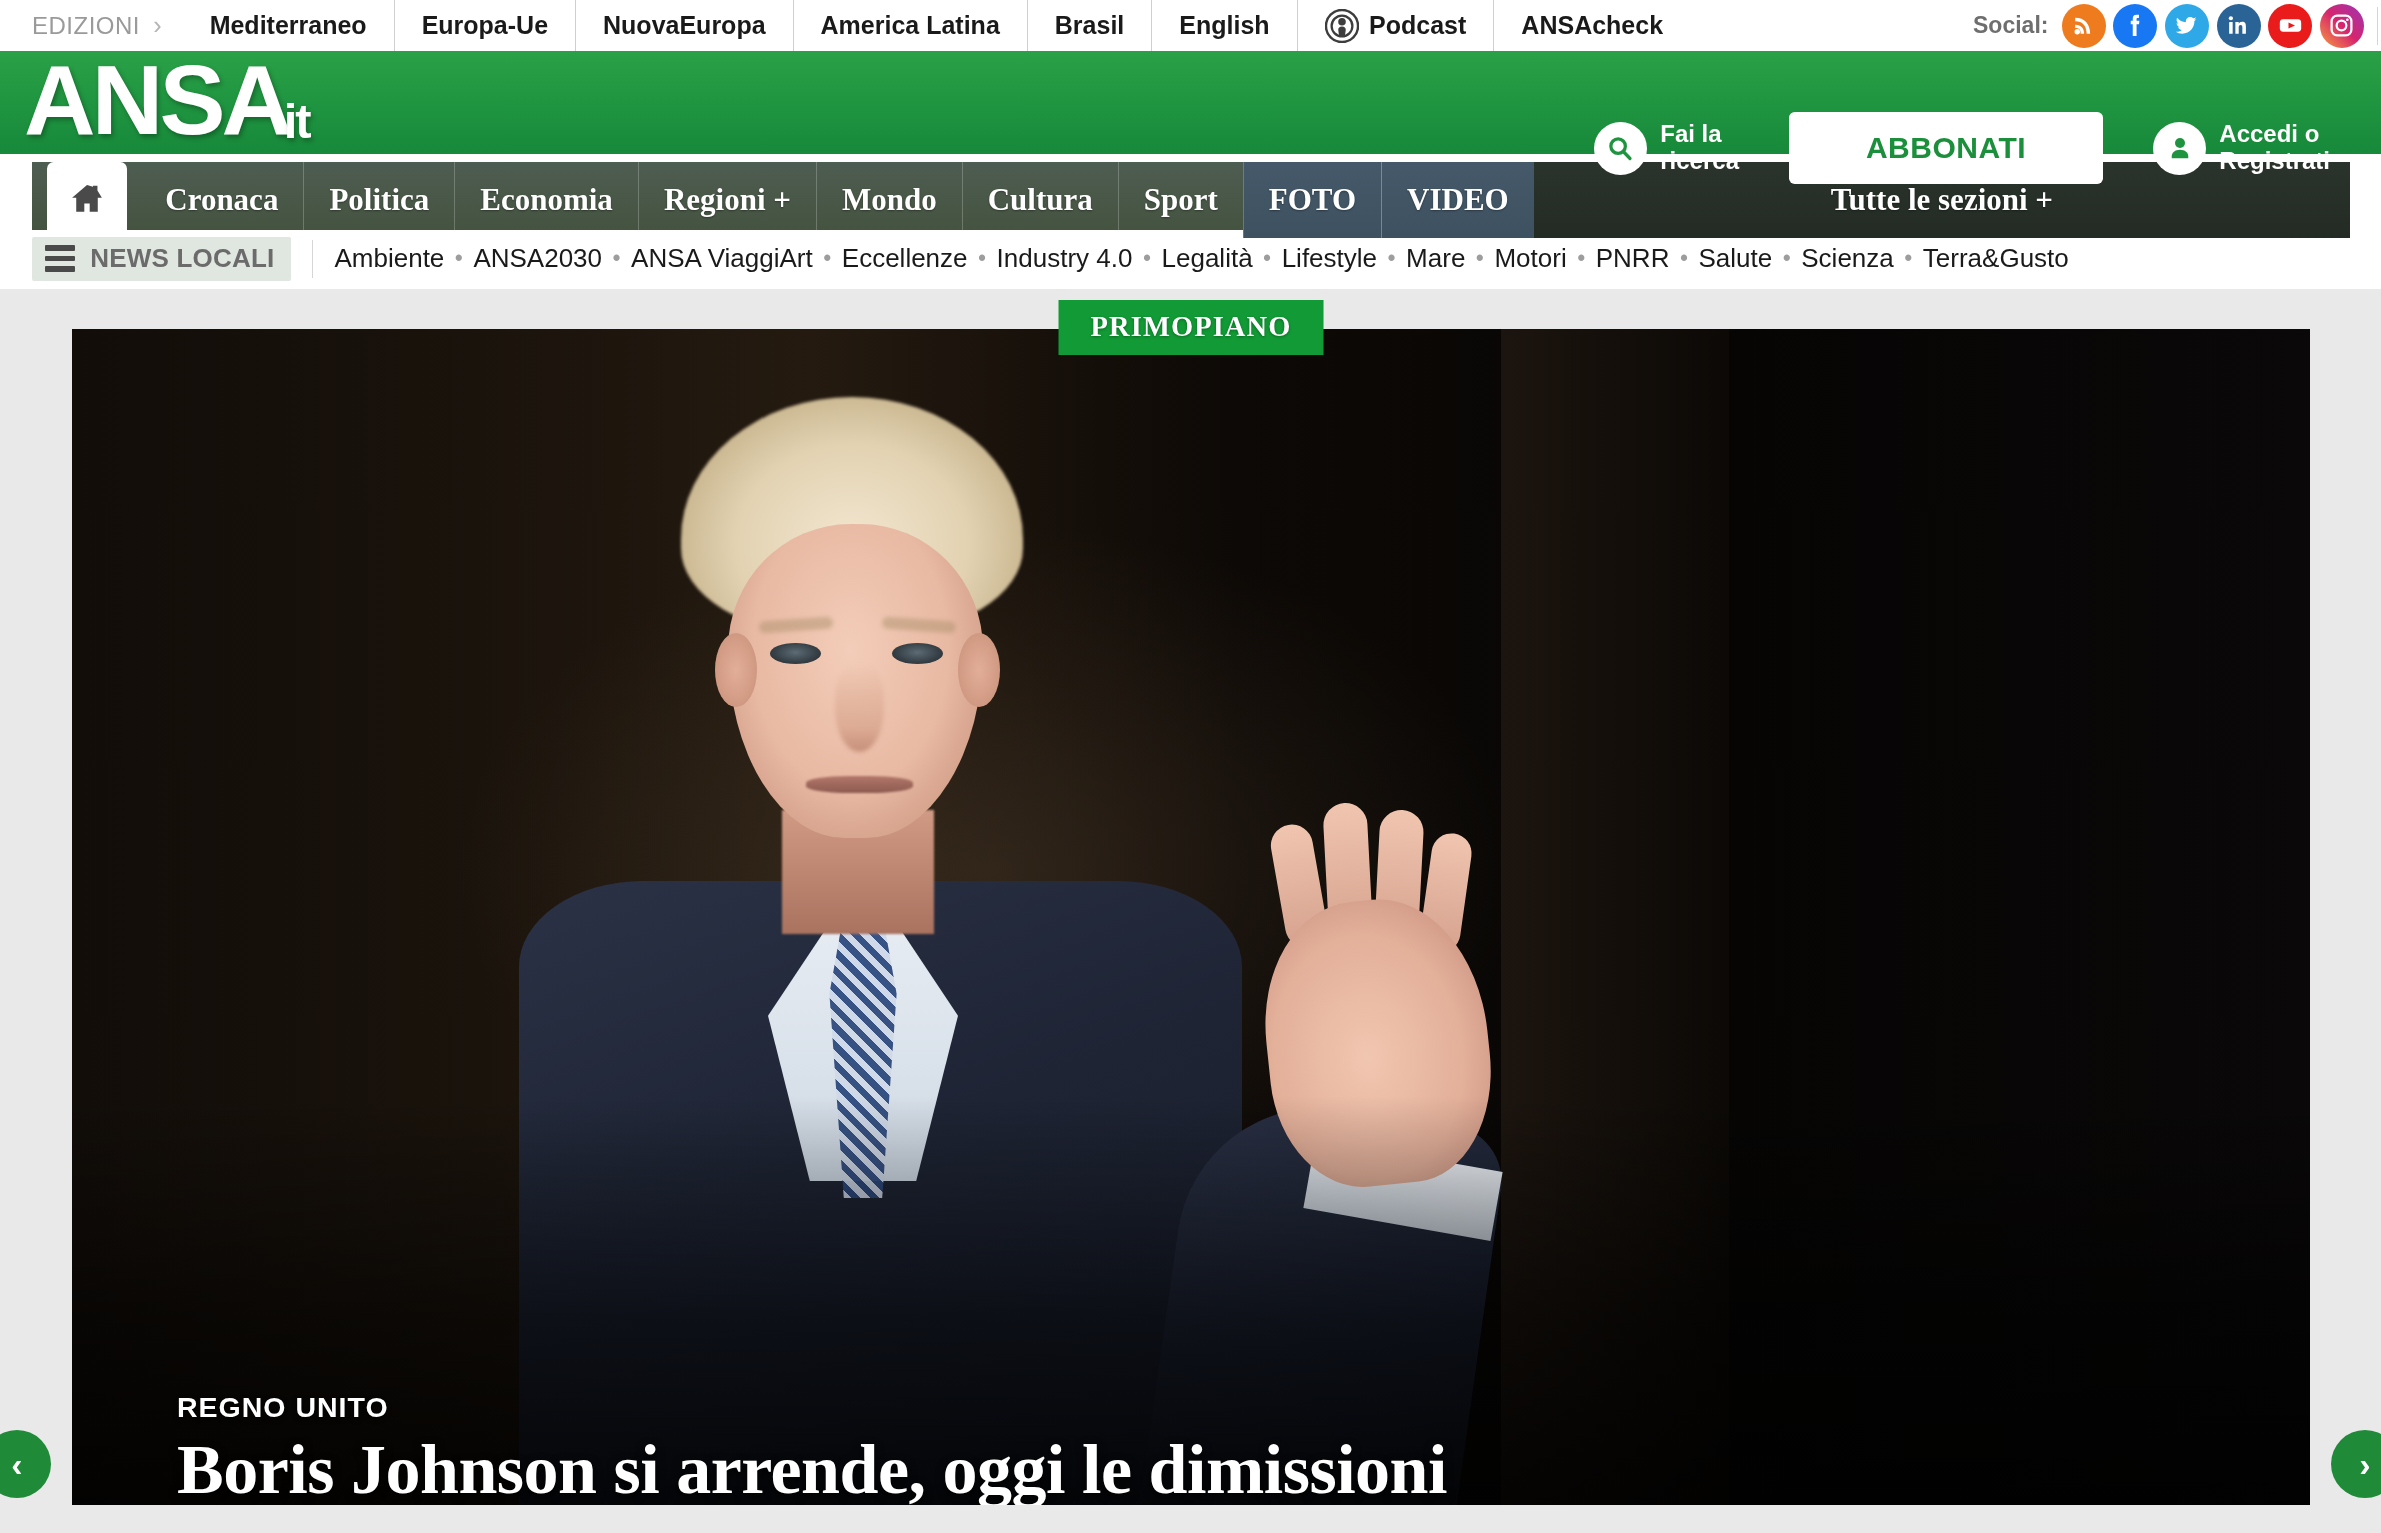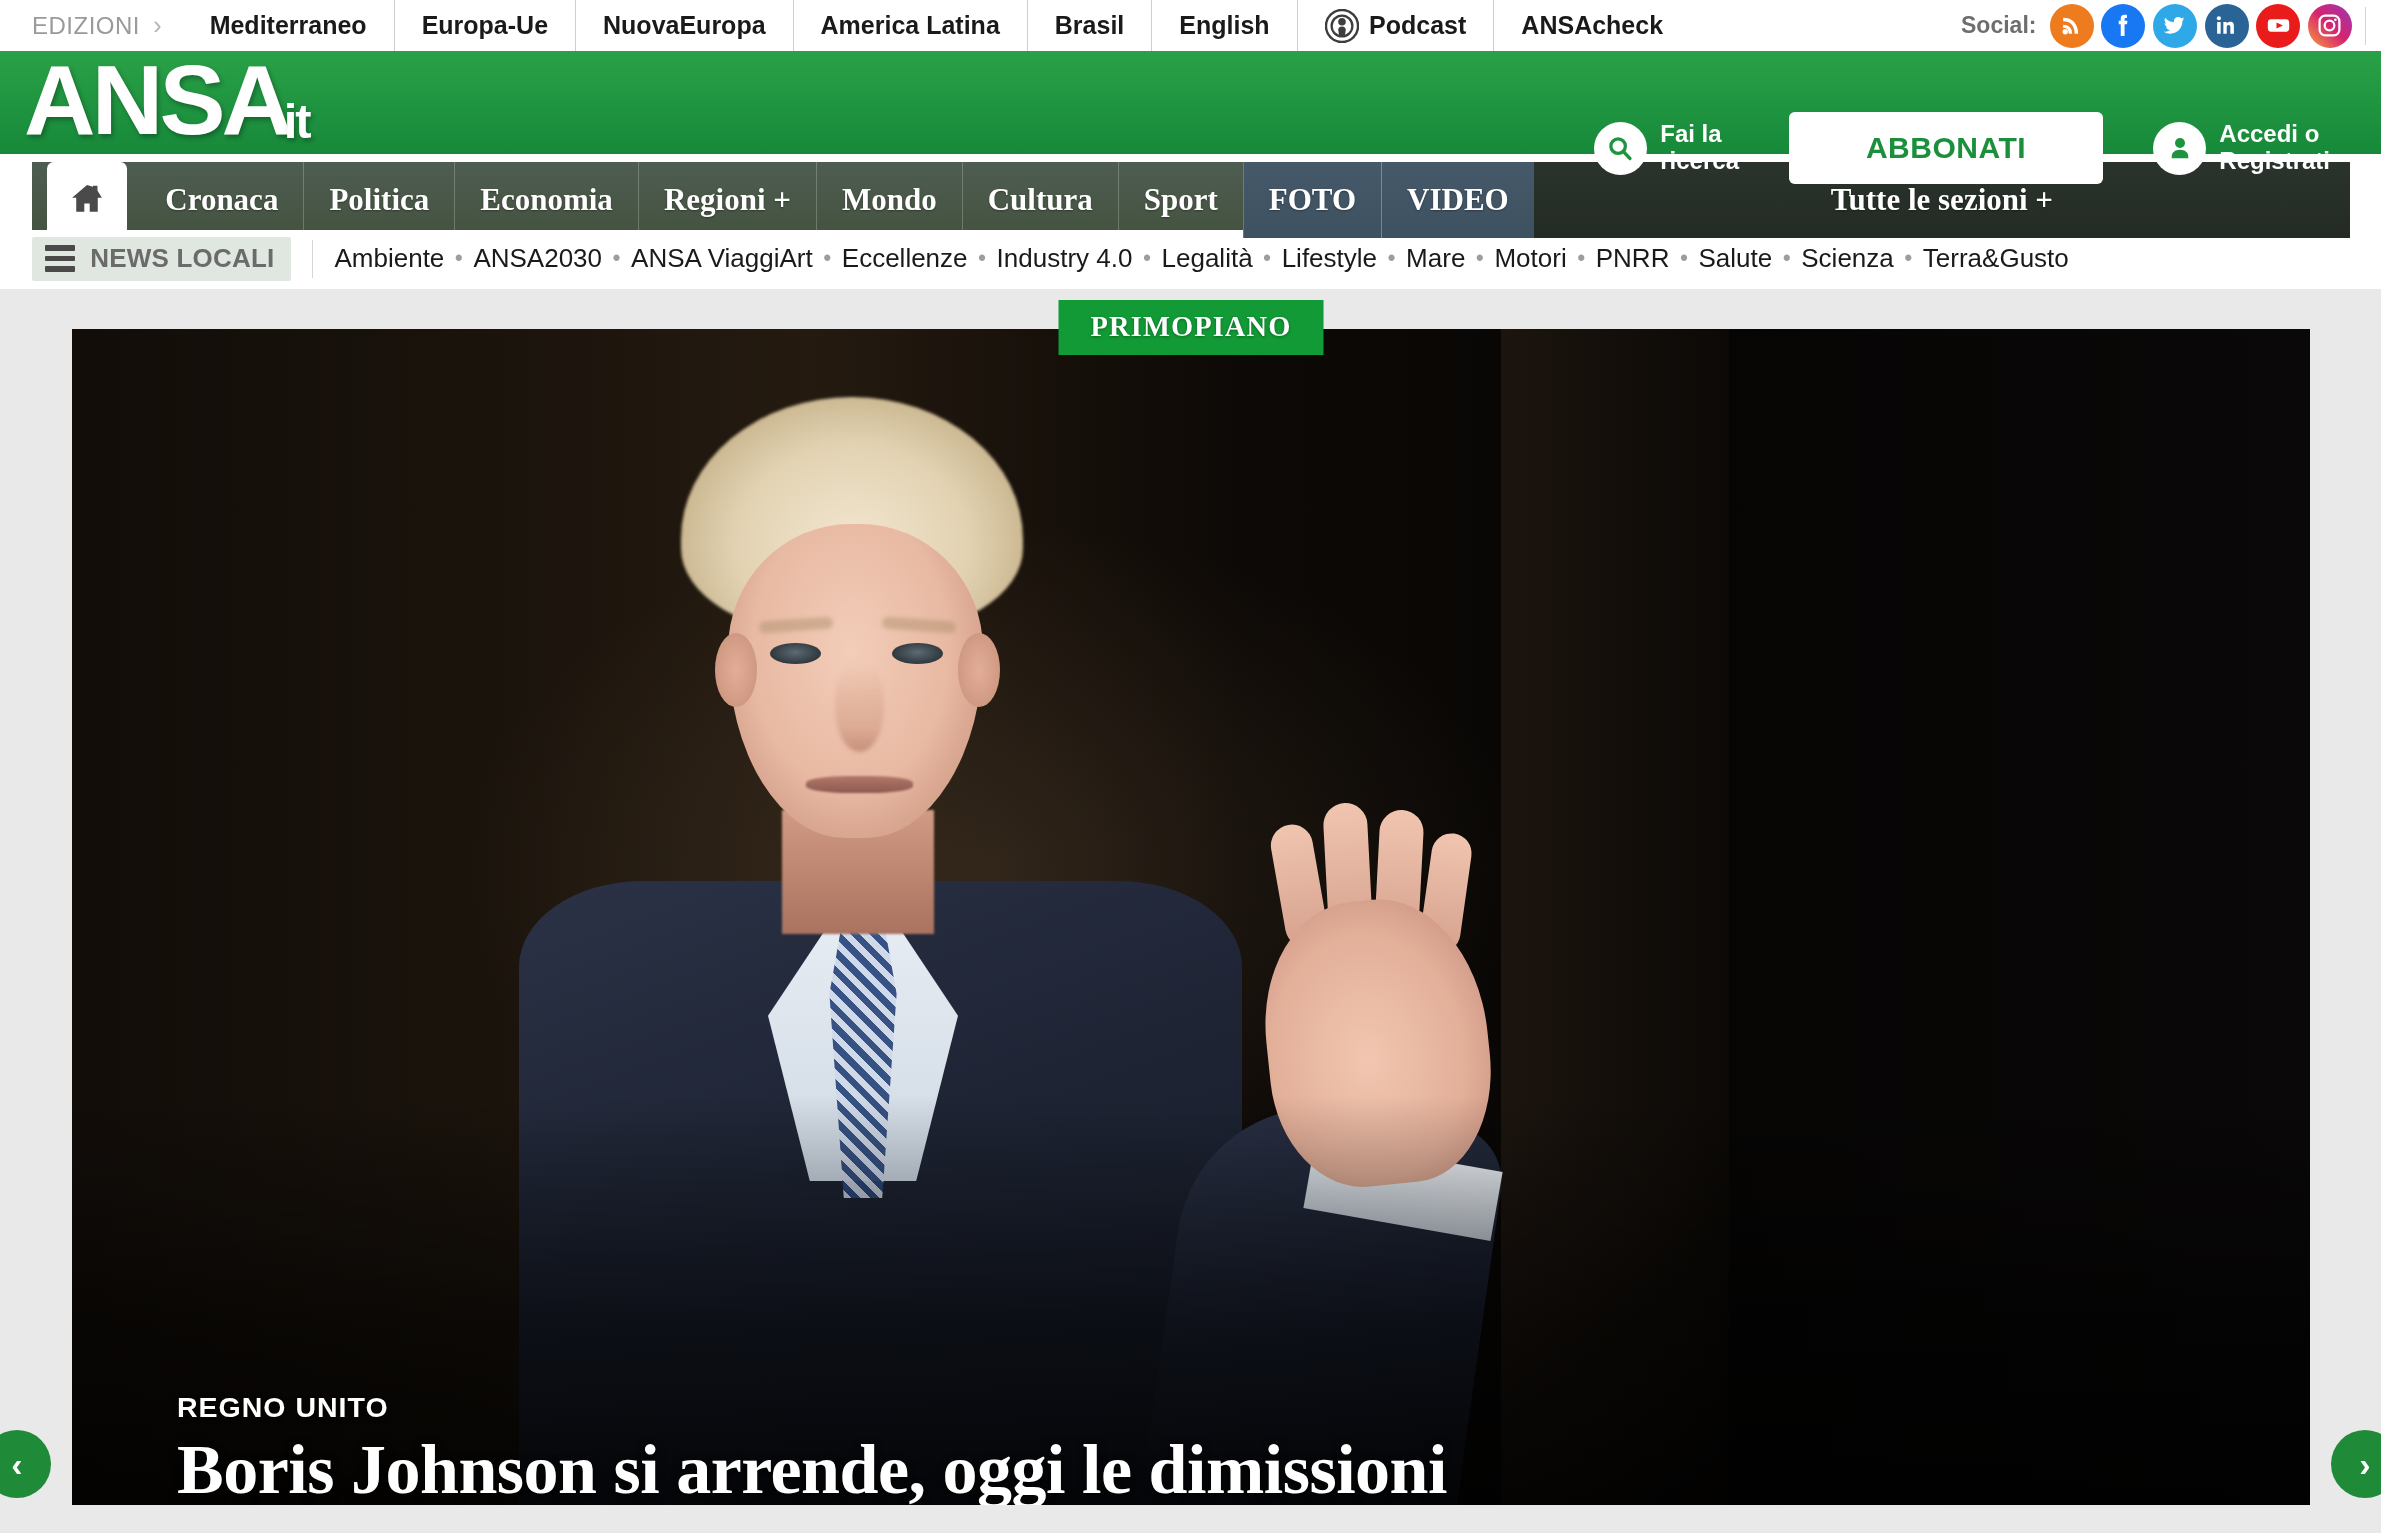--- a/index.html
+++ b/index.html
@@ -48,21 +48,21 @@
   .podcast-glyph {
     width: 34px; height: 34px;
     display: inline-block;
     position: relative;
     flex: 0 0 34px;
   }
   .social-group {
     position: absolute;
     right: 0; top: 0; height: 51px;
     display: flex; align-items: center;
-    padding-right: 16px;
+    padding-right: 4px;
   }
   .social-label {
     font-size: 23px; font-weight: 700; color: #6e6e6e;
     margin-right: 13.3px;
   }
   .social-icon {
     width: 44px; height: 44px; border-radius: 50%;
     margin-right: 7.6px;
     display: flex; align-items: center; justify-content: center;
     color: #fff;

